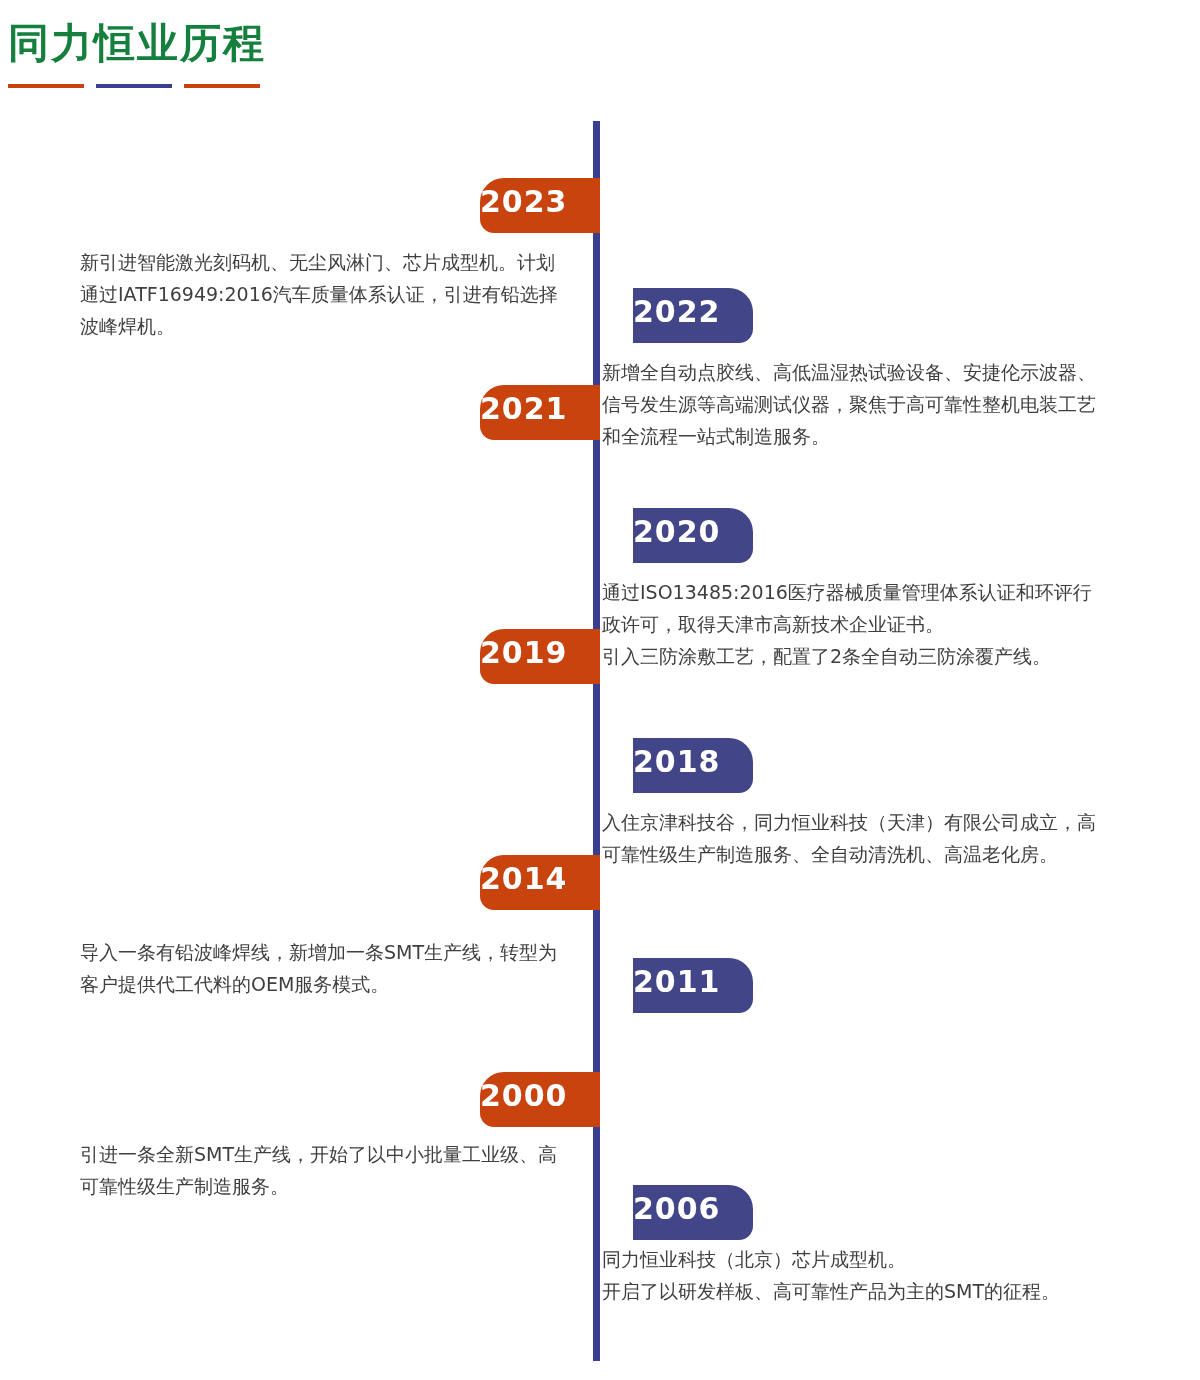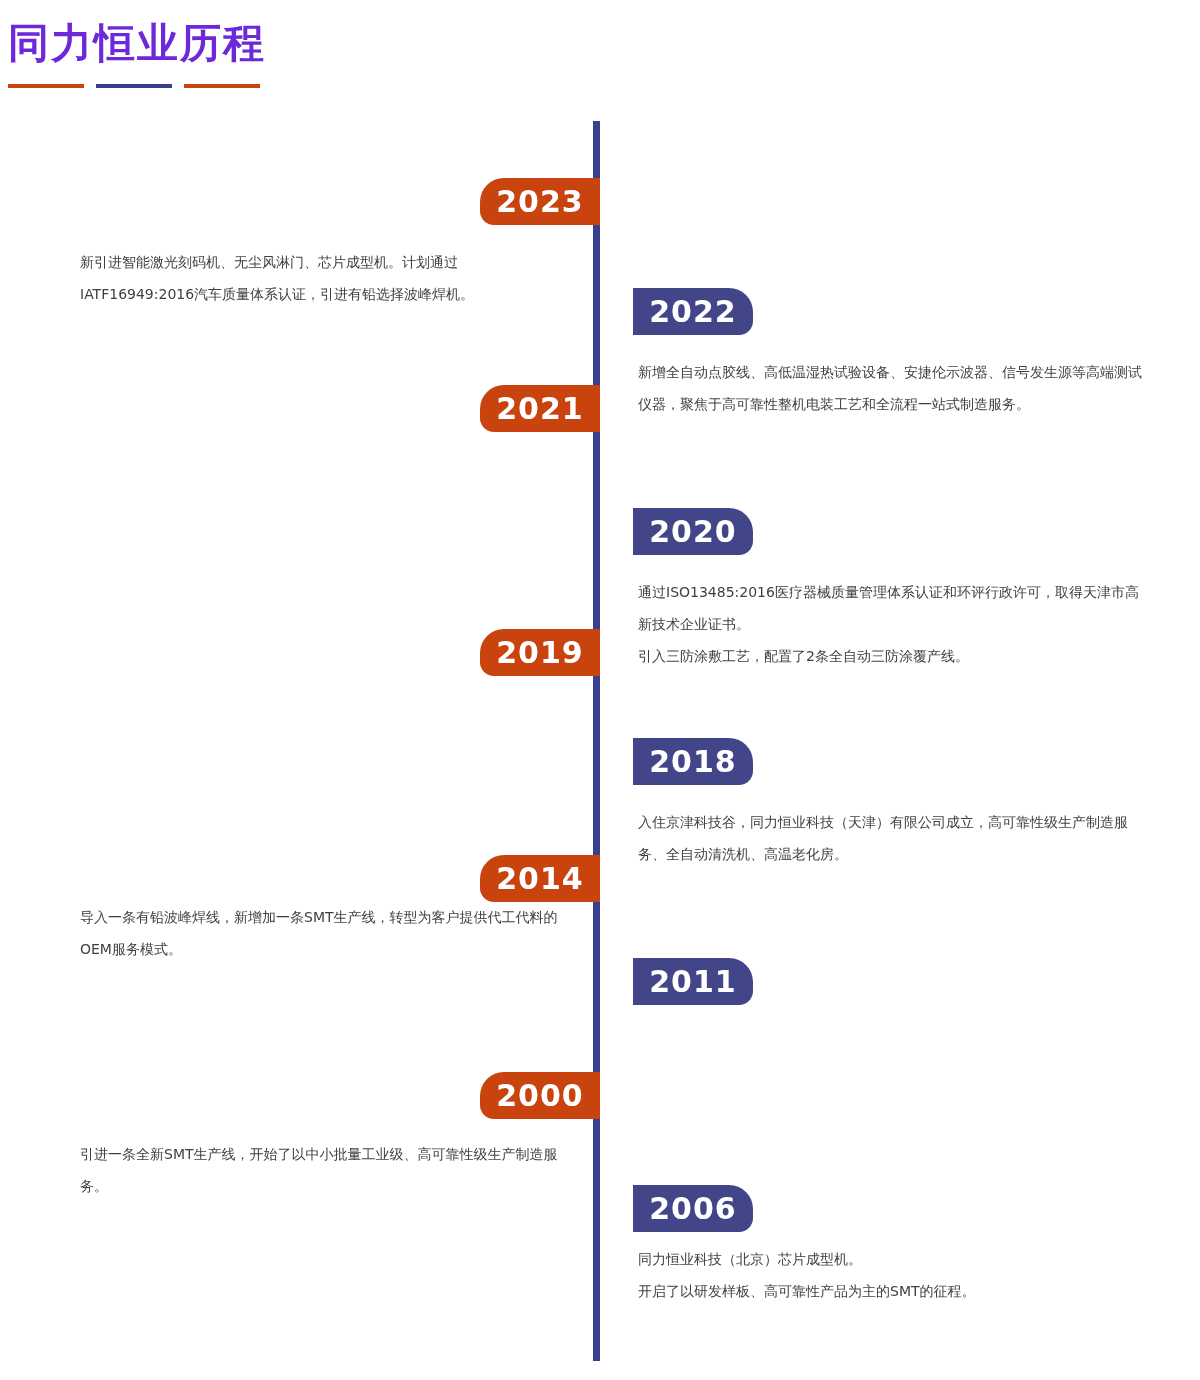--- a/index.html
+++ b/index.html
@@ -16,21 +16,21 @@
     overflow: hidden;
   }
   .page-title {
     position: absolute;
     left: 8px;
     top: 16px;
     margin: 0;
     font-size: 41px;
     font-weight: bold;
     letter-spacing: 2px;
-    color: #6d28d9;
+    color: #15803d;
   }
   .title-underline {
     position: absolute;
     left: 8px;
     top: 84px;
     display: flex;
     gap: 12px;
   }
   .title-underline .bar {
     width: 76px;
@@ -46,56 +46,56 @@
     top: 121px;
     width: 7px;
     height: 1240px;
     background: #3a3e8f;
     z-index: 1;
   }
 
   .badge {
     position: absolute;
     width: 120px;
-    height: 47px;
+    height: 55px;
     line-height: 47px;
-    text-align: center;
+    text-align: left;
     color: #ffffff;
     font-size: 30px;
     font-weight: bold;
     letter-spacing: 1px;
     z-index: 2;
   }
   .badge.left {
     left: 480px;
     background: #c9430e;
     border-radius: 24px 0 0 14px;
   }
   .badge.right {
     left: 593px;
     background: #424688;
     border-radius: 0 24px 14px 0;
     margin-left: 40px;
   }
 
   .entry-text {
     position: absolute;
-    font-size: 14px;
+    font-size: 19px;
     line-height: 32px;
     color: #3f3f3f;
     white-space: pre-line;
     z-index: 2;
   }
   .entry-text.left {
     left: 80px;
     width: 492px;
     text-align: left;
   }
   .entry-text.right {
-    left: 638px;
+    left: 602px;
     width: 508px;
     text-align: left;
   }
 </style>
 </head>
 <body>
 
 <div class="page">
 
   <h1 class="page-title">同力恒业历程</h1>
@@ -119,21 +119,21 @@
   <div class="badge right" style="top:508px">2020</div>
   <div class="entry-text right" style="top:576px">通过ISO13485:2016医疗器械质量管理体系认证和环评行政许可，取得天津市高新技术企业证书。
 引入三防涂敷工艺，配置了2条全自动三防涂覆产线。</div>
 
   <div class="badge left" style="top:629px">2019</div>
 
   <div class="badge right" style="top:738px">2018</div>
   <div class="entry-text right" style="top:806px">入住京津科技谷，同力恒业科技（天津）有限公司成立，高可靠性级生产制造服务、全自动清洗机、高温老化房。</div>
 
   <div class="badge left" style="top:855px">2014</div>
-  <div class="entry-text left" style="top:901px">导入一条有铅波峰焊线，新增加一条SMT生产线，转型为客户提供代工代料的OEM服务模式。</div>
+  <div class="entry-text left" style="top:936px">导入一条有铅波峰焊线，新增加一条SMT生产线，转型为客户提供代工代料的OEM服务模式。</div>
 
   <div class="badge right" style="top:958px">2011</div>
 
   <div class="badge left" style="top:1072px">2000</div>
   <div class="entry-text left" style="top:1138px">引进一条全新SMT生产线，开始了以中小批量工业级、高可靠性级生产制造服务。</div>
 
   <div class="badge right" style="top:1185px">2006</div>
   <div class="entry-text right" style="top:1243px">同力恒业科技（北京）芯片成型机。
 开启了以研发样板、高可靠性产品为主的SMT的征程。</div>
 

